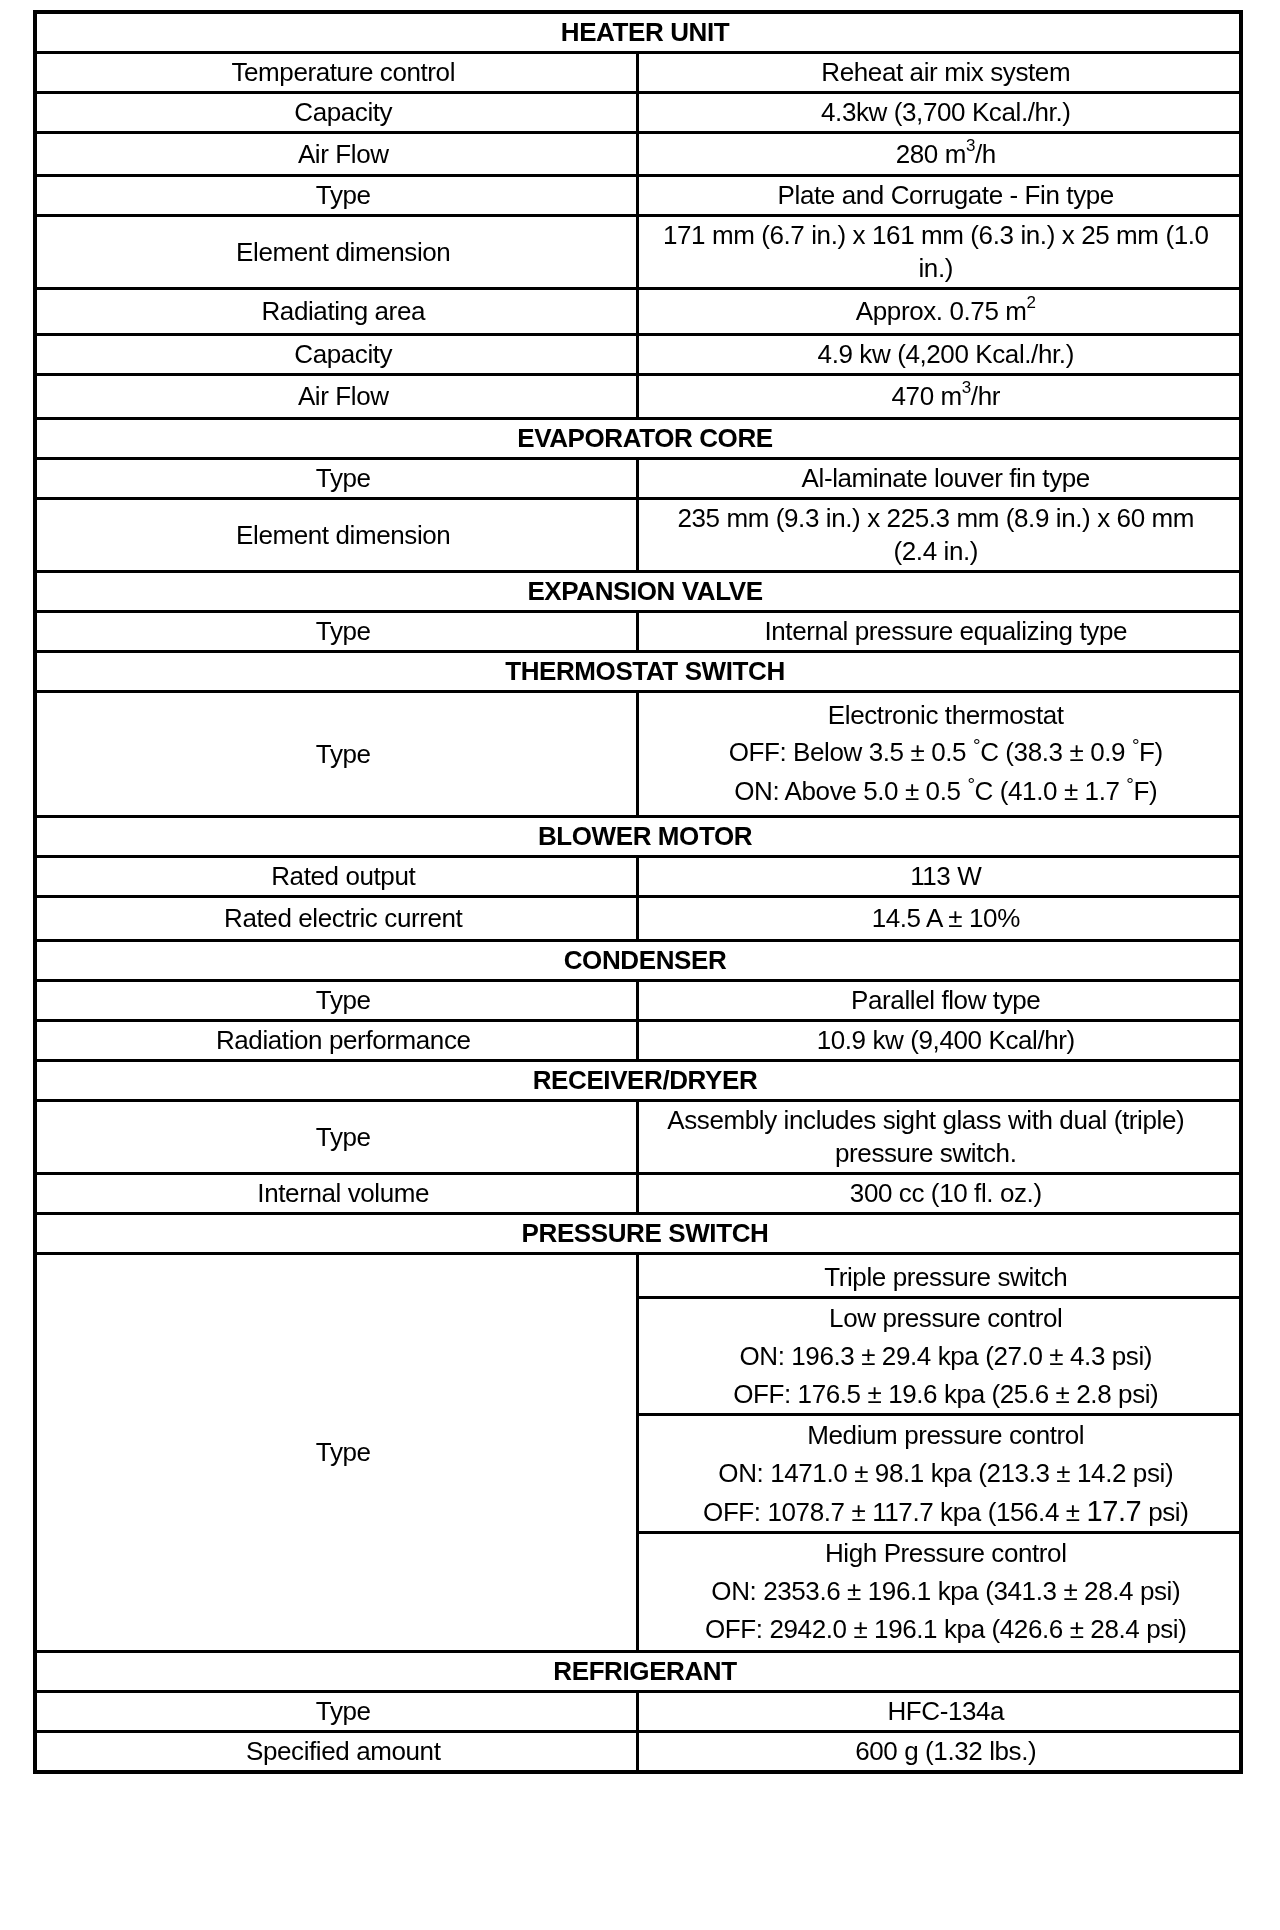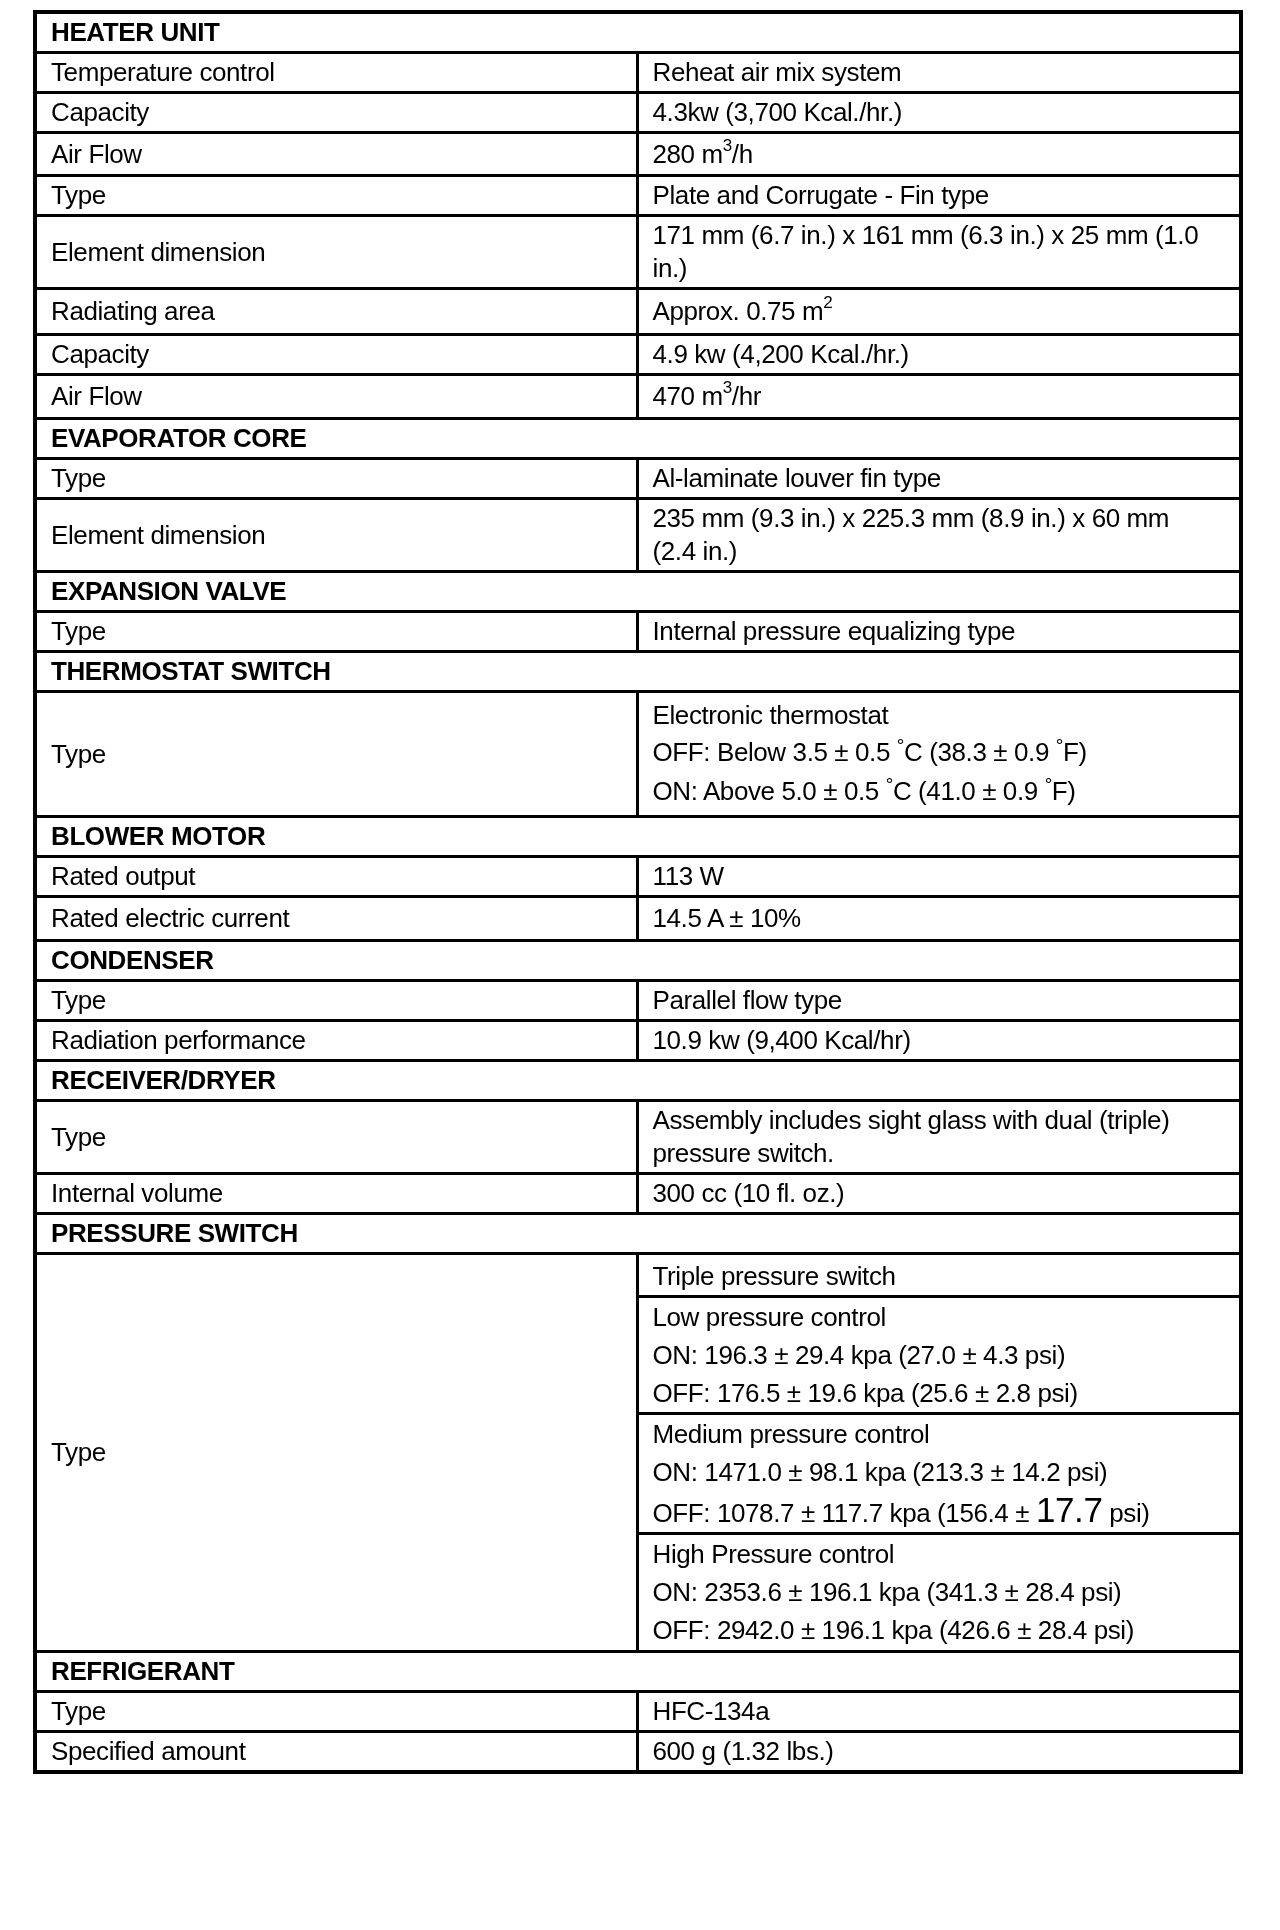--- a/index.html
+++ b/index.html
@@ -28,20 +28,21 @@
     #spec-table col.c2 { width: 604px; }
     #spec-table td {
       border: 3px solid #000;
       padding: 0 0 0 14px;
       font-size: 26px;
       line-height: 37px;
       letter-spacing: -0.4px;
       vertical-align: middle;
       white-space: nowrap;
       overflow: hidden;
+      text-align: center;
     }
     #spec-table td.wrap { white-space: normal; }
     #spec-table td.section {
       font-weight: bold;
       height: 37px;
     }
     #spec-table tr.single td { height: 37px; }
     #spec-table tr.double td { height: 70px; line-height: 33px; }
     #spec-table tr.triple td { height: 122px; margin-left: 16px; }
     #spec-table td.nested { padding: 0; }
@@ -51,21 +52,21 @@
     }
     .subtable td {
       border: none !important;
       border-bottom: 3px solid #000 !important;
       padding: 0 0 0 14px !important;
       height: auto !important;
     }
     .subtable tr:last-child td { border-bottom: none !important; }
     .subtable .line { display: block; line-height: 38px; }
     sup { font-size: 17px; line-height: 0; position: relative; top: -2px; }
-    .big { font-size: 35px; margin-top: 8px; }
+    .big { font-size: 29px; margin-top: 8px; }
     .deg { font-size: 19px; position: relative; top: -9px; }
   </style>
 </head>
 <body>
 
 <table id="spec-table">
   <colgroup>
       <col class="c1">
       <col class="c2">
     </colgroup>
@@ -130,21 +131,21 @@
     </tr>
 
     <tr>
       <td colspan="2" class="section">THERMOSTAT SWITCH</td>
     </tr>
     <tr class="triple">
       <td>Type</td>
       <td>
         <span class="line" style="display:block">Electronic thermostat</span>
         <span style="display:block"><span>OFF:  Below 3.5 ± 0.5 </span><span class="deg">°</span><span>C (38.3 ± 0.9 </span><span class="deg">°</span><span>F)</span></span>
-        <span style="display:block"><span>ON:  Above 5.0 ± 0.5 </span><span class="deg">°</span><span>C (41.0 ± 0.9 </span><span class="deg">°</span><span>F)</span></span>
+        <span style="display:block"><span>ON:  Above 5.0 ± 0.5 </span><span class="deg">°</span><span>C (41.0 ± 1.7 </span><span class="deg">°</span><span>F)</span></span>
       </td>
     </tr>
 
     <tr>
       <td colspan="2" class="section">BLOWER MOTOR</td>
     </tr>
     <tr class="single">
       <td>Rated output</td>
       <td>113 W</td>
     </tr>

